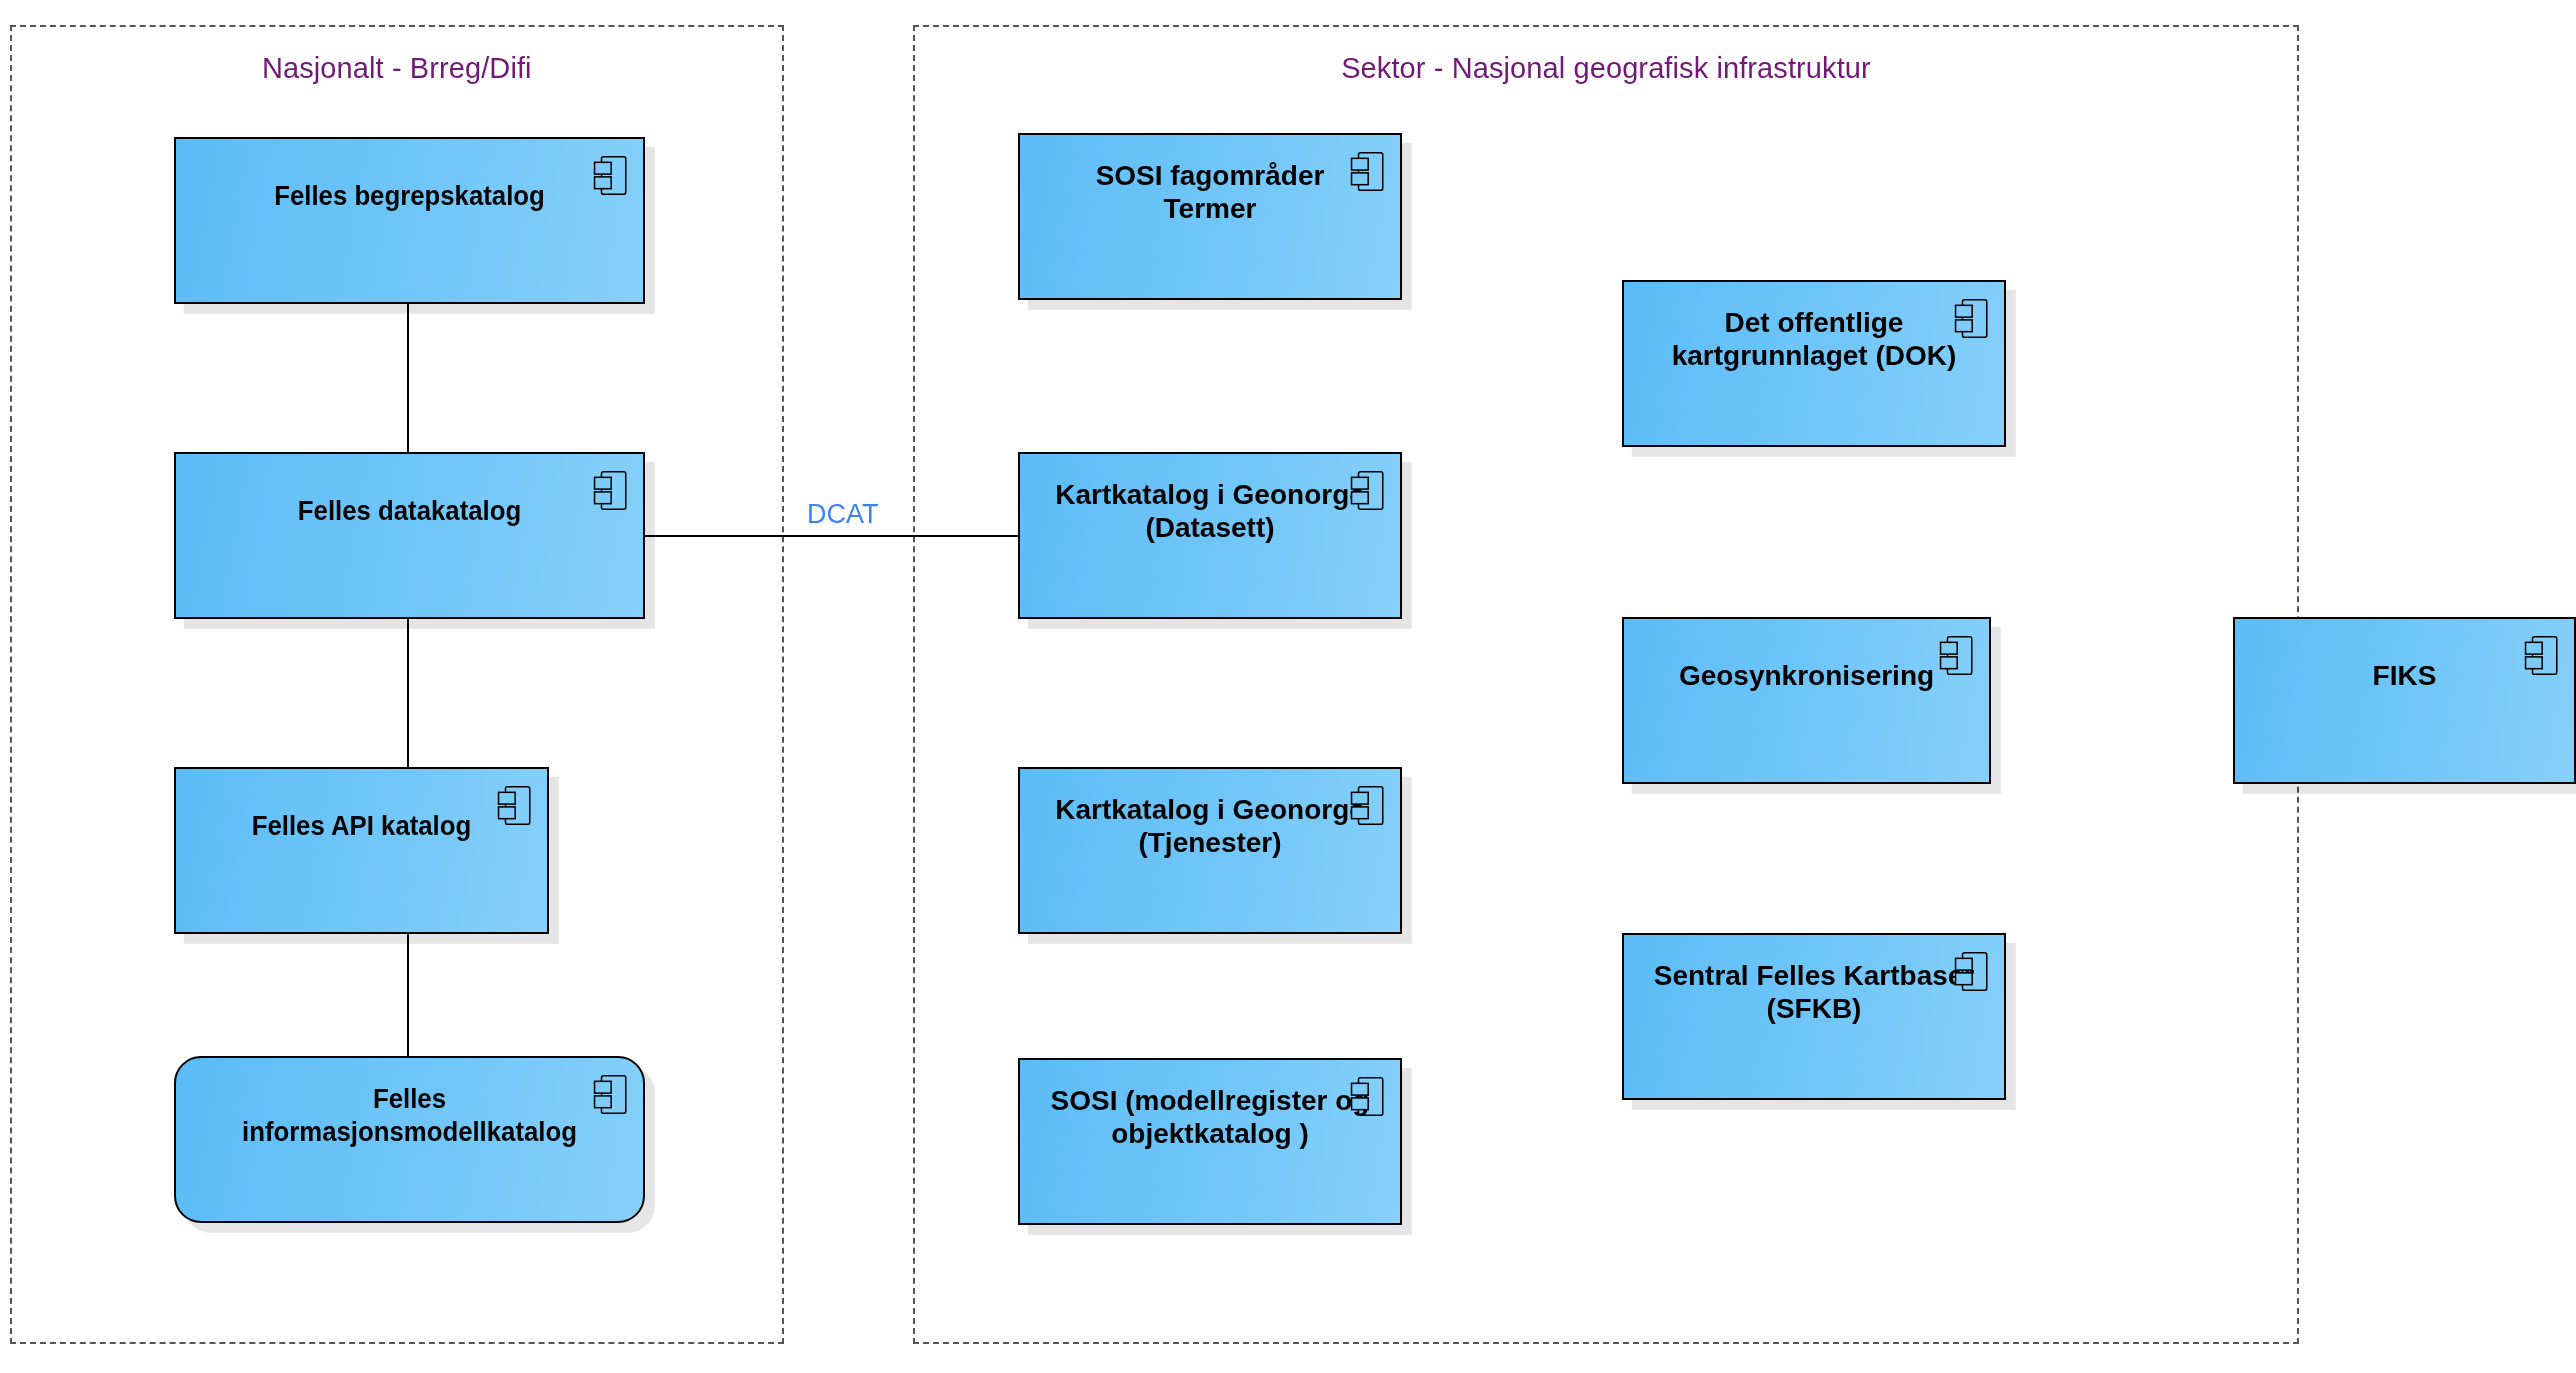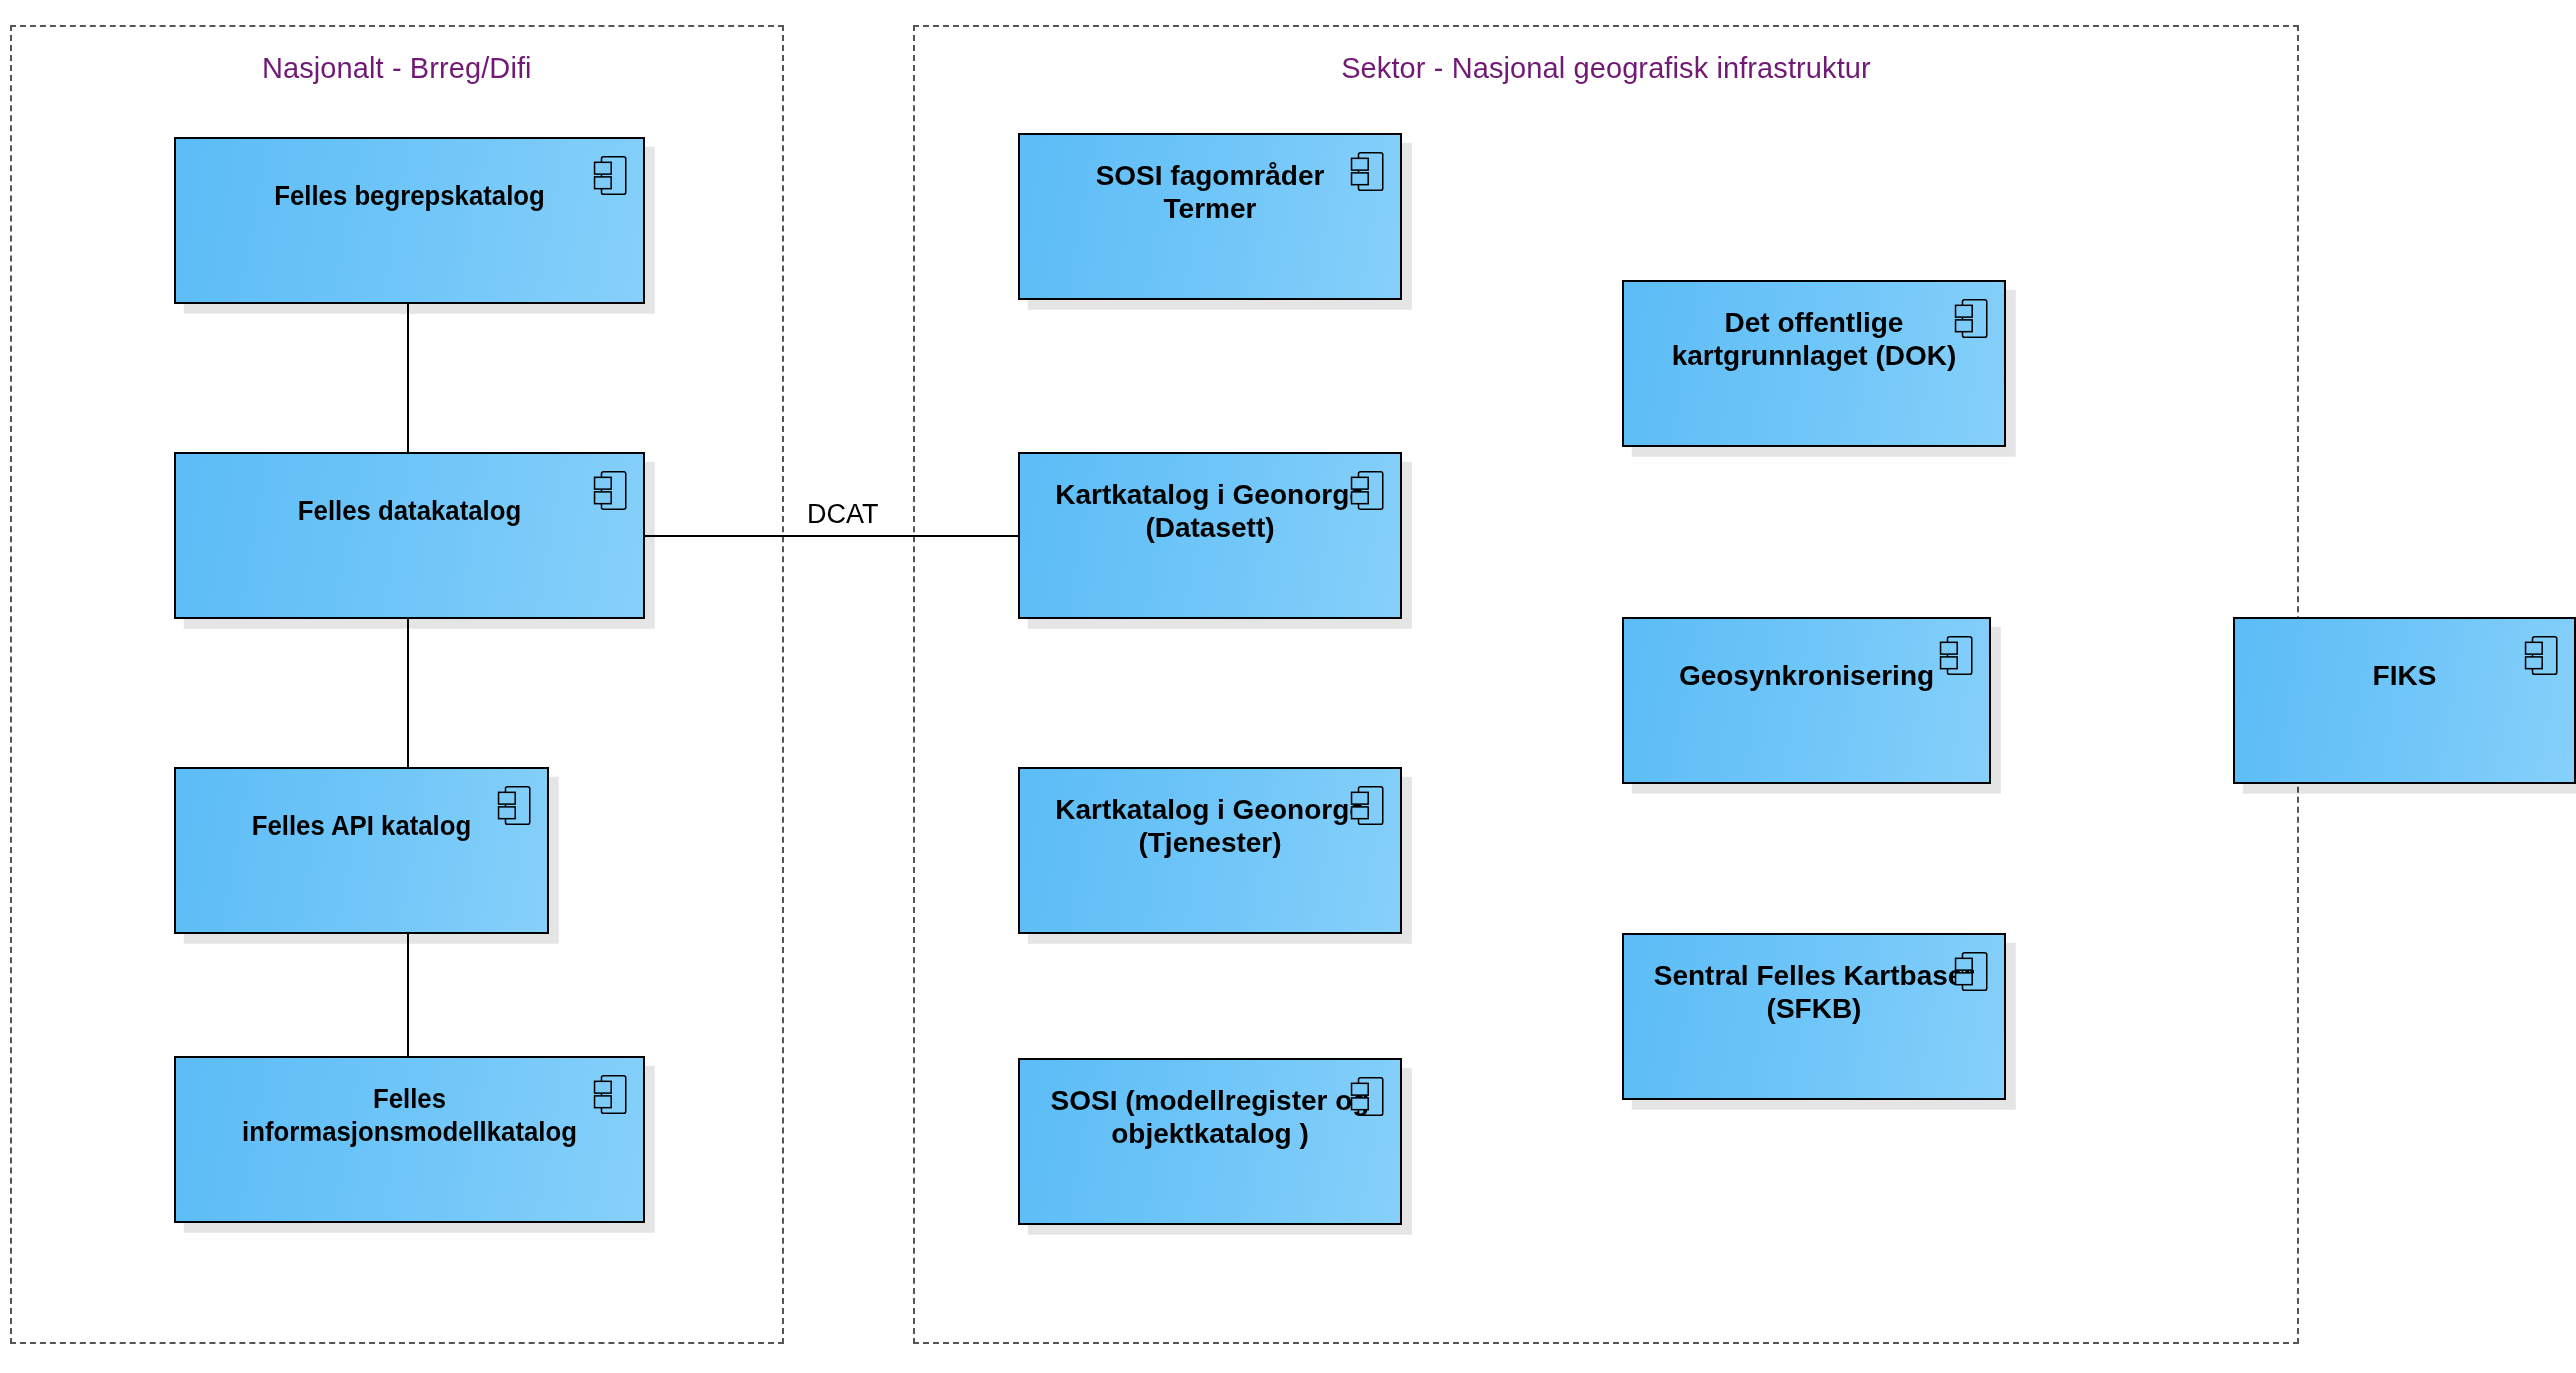--- a/index.html
+++ b/index.html
@@ -96,21 +96,21 @@
   .conn {
     position: absolute;
     background: #000000;
   }
   .conn-v { width: 2.1px; }
   .conn-h { height: 2.1px; }
   .conn-label {
     position: absolute;
     font-size: 27px;
     font-weight: 400;
-    color: #000000;
+    color: #3b82f6;
     white-space: nowrap;
   }
 </style>
 </head>
 <body>
 
 <div id="canvas">
     <div class="group" style="left: 9.8px; top: 25px; width: 774px; height: 1319px;">
       <div class="group-title">Nasjonalt - Brreg/Difi</div>
     </div>
@@ -140,21 +140,21 @@
     <div class="component narrow" style="left: 174px; top: 767px; width: 375px; height: 167px;">
       <div class="component-label" style="margin-top: 41px;">Felles API katalog</div>
       <span class="component-icon">
         <svg viewBox="0 0 50 62" xmlns="http://www.w3.org/2000/svg">
           <rect x="12" y="4" width="35" height="54" rx="3" ry="3" fill="none" stroke="#000" stroke-width="2.2"></rect>
           <rect x="2" y="12" width="24" height="17" fill="#7ccbf8" stroke="#000" stroke-width="2.2"></rect>
           <rect x="2" y="33" width="24" height="17" fill="#7ccbf8" stroke="#000" stroke-width="2.2"></rect>
         </svg>
       </span>
     </div>
-    <div class="component narrow" style="left: 174px; top: 1056px; width: 471px; height: 167px;">
+    <div class="component narrow" style="left: 174px; top: 1056px; width: 471px; height: 167px; border-radius: 27px;">
       <div class="component-label" style="margin-top: 25px;">Felles
 informasjonsmodellkatalog</div>
       <span class="component-icon">
         <svg viewBox="0 0 50 62" xmlns="http://www.w3.org/2000/svg">
           <rect x="12" y="4" width="35" height="54" rx="3" ry="3" fill="none" stroke="#000" stroke-width="2.2"></rect>
           <rect x="2" y="12" width="24" height="17" fill="#7ccbf8" stroke="#000" stroke-width="2.2"></rect>
           <rect x="2" y="33" width="24" height="17" fill="#7ccbf8" stroke="#000" stroke-width="2.2"></rect>
         </svg>
       </span>
     </div>

